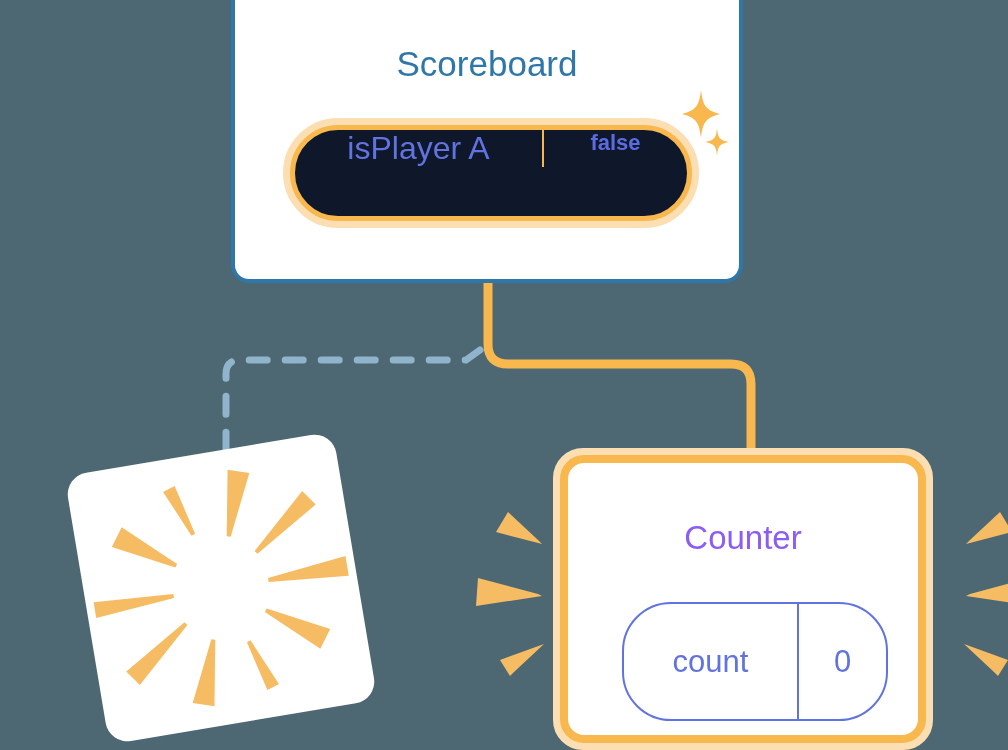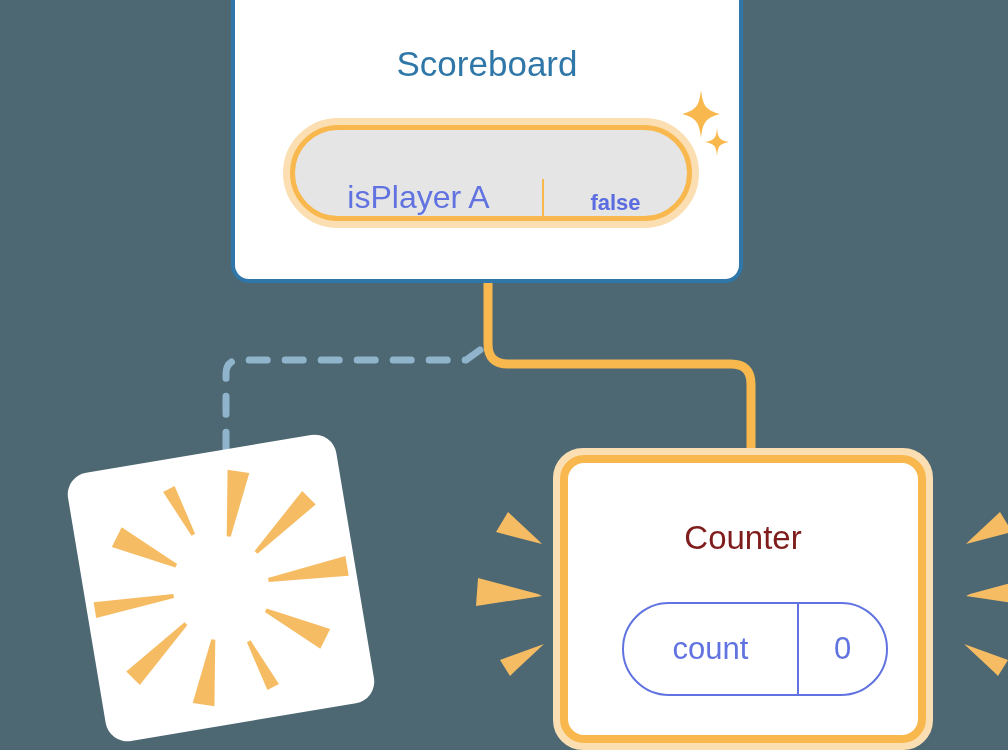--- a/index.html
+++ b/index.html
@@ -69,23 +69,23 @@
     background: transparent;
   }
   .sb-pill {
     position: absolute;
     left: 7px; top: 7px;
     width: 402px;
     height: 96px;
     border: 5px solid #f8b84e;
     border-radius: 48px;
     box-sizing: border-box;
-    background: #e5e5e5;
-    display: flex;
-    align-items: flex-end;
+    background: #0f172a;
+    display: flex;
+    align-items: flex-start;
   }
   .sb-pill .cell-key {
     flex: 0 0 249px;
     display: flex;
     align-items: center;
     justify-content: center;
     font-size: 32px;
     color: #6173e0;
     border-right: 2px solid #f8b84e;
     box-sizing: border-box;
@@ -132,28 +132,28 @@
     border-radius: 24px;
     box-sizing: border-box;
   }
   .counter-title {
     position: absolute;
     left: 0;
     top: 56px;
     width: 100%;
     text-align: center;
     font-size: 33px;
-    color: #7f1d1d;
+    color: #8b5cf6;
   }
   .count-pill {
     position: absolute;
     left: 54px;
     top: 139px;
     width: 266px;
-    height: 94px;
+    height: 119px;
     border: 2px solid #6173e0;
     border-radius: 49px;
     box-sizing: border-box;
     background: #ffffff;
     display: flex;
     align-items: stretch;
   }
   .count-pill .cell-key {
     flex: 0 0 175px;
     display: flex;

